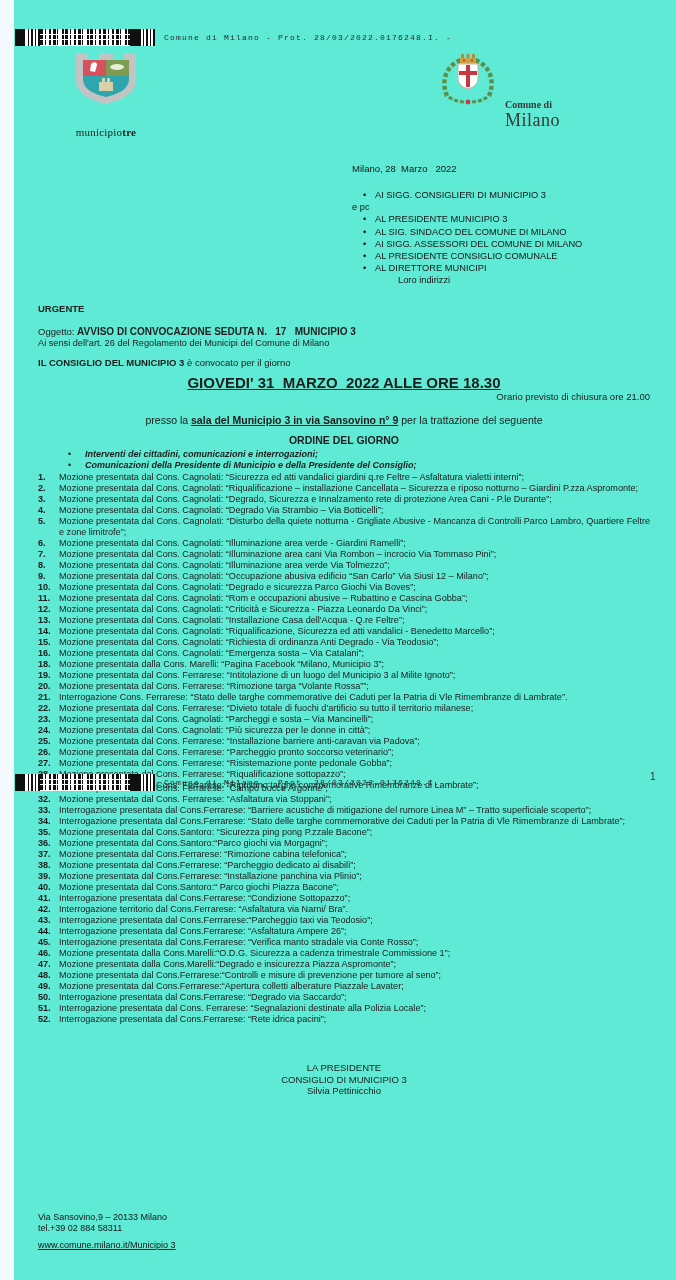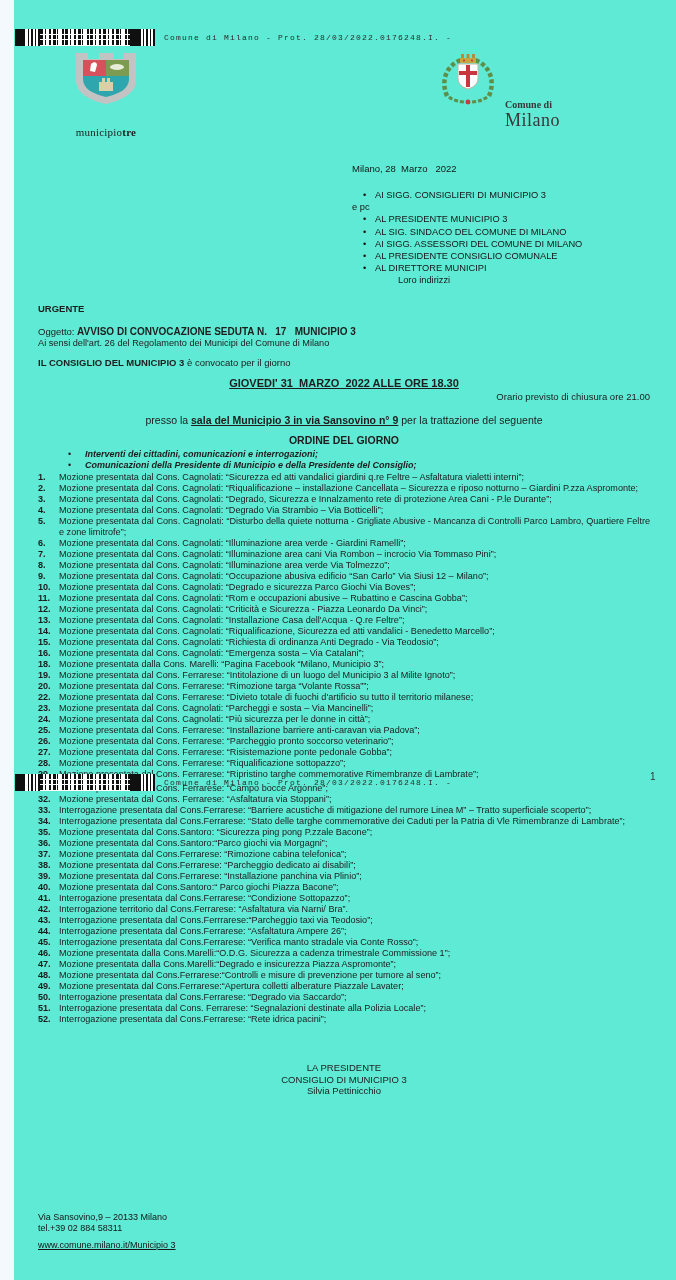--- a/index.html
+++ b/index.html
@@ -36,21 +36,21 @@
   .loro{margin-left:46px;line-height:12.2px;}
 
   
   .main{position:absolute;left:38px;top:260px;width:612px;font-size:9.5px;color:#1d1d1d;margin-top:43px;}
   .urgent{font-weight:700;line-height:11px;margin-bottom:12px;}
   .subject{line-height:12px;}
   .subject .b{font-weight:700;font-size:10px;white-space:pre-wrap;}
   .subject-note{font-size:9.2px;line-height:11px;margin-bottom:8px;}
   .council{line-height:11px;margin-bottom:9px;}
   .council .b{font-weight:700;}
-  .session-dt{text-align:center;font-weight:700;font-size:11px;line-height:12px;margin-bottom:2px;}
+  .session-dt{text-align:center;font-weight:700;font-size:15px;line-height:12px;margin-bottom:2px;}
   .session-dt span{text-decoration:underline;white-space:pre-wrap;}
   .session-end{text-align:right;line-height:11px;margin-bottom:12px;}
   .venue{text-align:center;font-size:10.5px;line-height:13px;margin-bottom:7px;}
   .venue .u{font-weight:700;text-decoration:underline;}
   .odg-title{text-align:center;font-weight:700;font-size:10.5px;line-height:13px;margin-bottom:2px;}
   .odg-intro{margin-bottom:2px;}
   .oi-row{display:flex;padding-left:30px;line-height:10.6px;font-size:9px;}
   .oi-bullet{width:17px;}
   .oi-text{font-style:italic;font-weight:700;}
 
@@ -280,20 +280,24 @@
         <div class="ag-item">
           <span class="ag-n">19.</span>
           <span class="ag-t">Mozione presentata dal  Cons. Ferrarese: “Intitolazione di un luogo del Municipio 3 al Milite Ignoto”;</span>
         </div>
 
         <div class="ag-item">
           <span class="ag-n">20.</span>
           <span class="ag-t">Mozione presentata dal Cons. Ferrarese: “Rimozione targa “Volante Rossa””;</span>
         </div>
 
+        <div class="ag-item">
+          <span class="ag-n">21.</span>
+          <span class="ag-t">Interrogazione Cons. Ferrarese: “Stato delle targhe commemorative dei Caduti per la Patria di Vle Rimembranze di Lambrate”.</span>
+        </div>
 
         <div class="ag-item">
           <span class="ag-n">22.</span>
           <span class="ag-t">Mozione presentata dal Cons. Ferrarese: “Divieto totale di fuochi d'artificio su tutto il territorio milanese;</span>
         </div>
 
         <div class="ag-item">
           <span class="ag-n">23.</span>
           <span class="ag-t">Mozione presentata dal Cons. Cagnolati: “Parcheggi e sosta – Via Mancinelli”;</span>
         </div>

